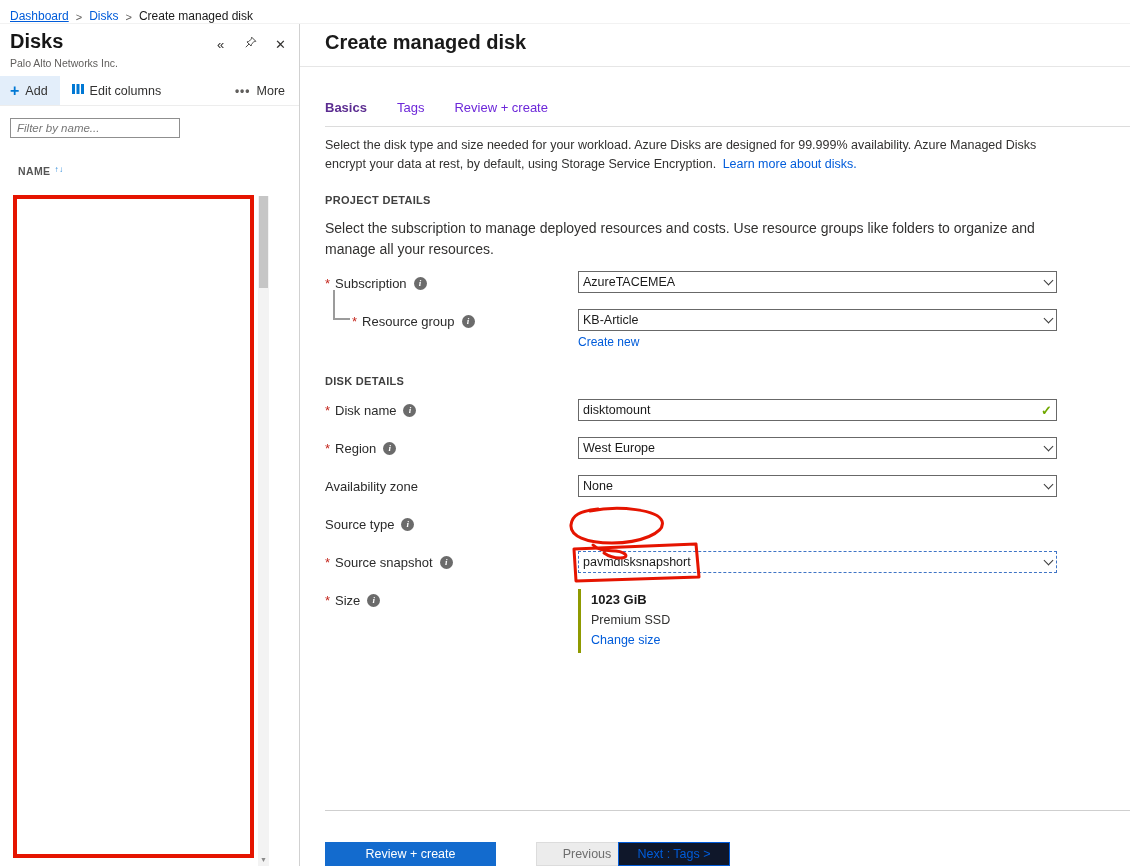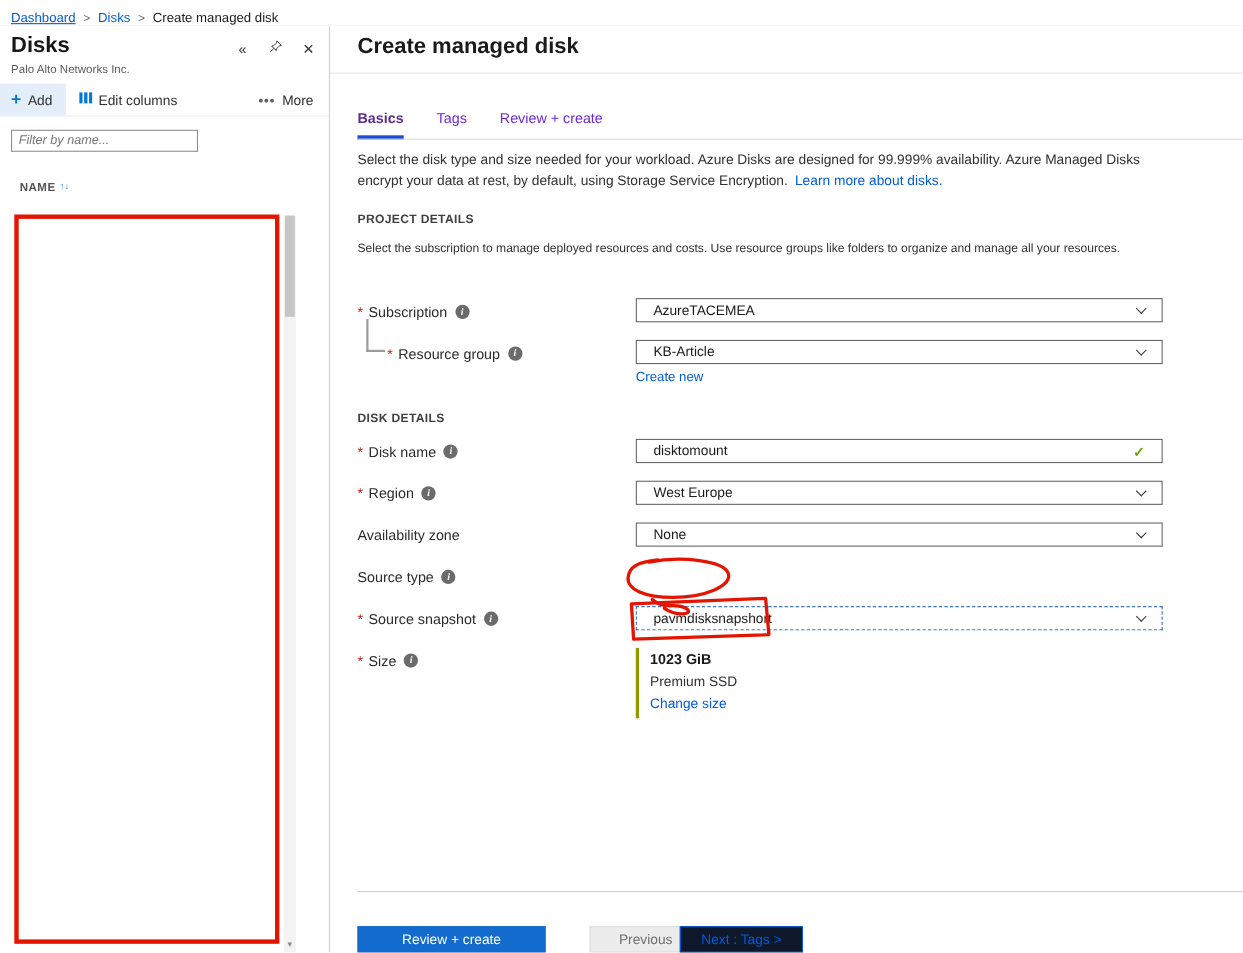--- a/index.html
+++ b/index.html
@@ -34,34 +34,34 @@
   #sb-thumb{position:absolute;left:1px;top:0;width:9px;height:92px;background:#c6c6c6;cursor:pointer}
   #sb-down{position:absolute;left:0;bottom:0;width:11px;height:12px;font-size:7px;color:#8a8a8a;text-align:center;line-height:12px;cursor:pointer}
 
   
   #main{position:absolute;left:300px;top:24px;width:830px;height:842px;background:#fff}
   #main-title{position:absolute;left:25px;top:7px;font-size:20px;font-weight:600;color:#1a1a1a}
   .hline{position:absolute;height:1px;background:#e6e6e6}
   #hdr-line{left:0;top:42px;width:830px}
   #tabs{position:absolute;left:25px;top:76px;display:flex;gap:30px;height:27px}
   .tab{font-size:13px;color:#6d28d9;cursor:pointer;padding-bottom:9px}
-  .tab.active{color:#5c2d91;font-weight:600;border-bottom:4px solid #1d4ed8}
+  .tab.active{color:#5c2d91;font-weight:600;border-bottom:1px solid #1d4ed8}
   #tabs-line{left:25px;top:102px;width:805px;background:#dcdcdc}
   #intro{position:absolute;left:25px;top:112px;width:740px;font-size:12.5px;line-height:1.55;color:#323130}
   #intro .link{margin-left:3px}
   .sec-hdr{position:absolute;left:25px;font-size:11px;font-weight:700;color:#404040;letter-spacing:.3px}
   #proj-hdr{top:170px}
-  #proj-desc{position:absolute;left:25px;top:194px;width:735px;font-size:11px;line-height:1.5;color:#323130}
+  #proj-desc{position:absolute;left:25px;top:194px;width:735px;font-size:14px;line-height:1.5;color:#323130}
   #disk-hdr{top:351px}
 
   .flabel{position:absolute;left:25px;font-size:13px;color:#2b2b2b;display:flex;align-items:center;height:16px}
   .req{color:#c4261d;margin-right:5px}
   .info{display:inline-flex;width:13px;height:13px;border-radius:50%;background:#6b6b6b;color:#fff;font-size:9px;align-items:center;justify-content:center;margin-left:7px;font-family:"Liberation Serif",serif;font-style:italic;font-weight:700;cursor:pointer;flex:none}
 
-  .control{position:absolute;left:278px;width:479px;height:22px;border:1px solid #686868;background:#fff;display:flex;align-items:center;padding:0 15px;font-size:12.5px;color:#1a1a1a;cursor:pointer}
+  .control{position:absolute;left:278px;width:479px;height:22px;border:1px solid #686868;background:#fff;display:flex;align-items:center;padding:0 4px;font-size:12.5px;color:#1a1a1a;cursor:pointer}
   .chev{width:7px;height:7px;border-right:1.5px solid #3b3b3b;border-bottom:1.5px solid #3b3b3b;transform:rotate(45deg);margin-left:auto;margin-top:-4px;flex:none}
   .txt{border:none;outline:none;flex:1;height:100%;font-size:12.5px;font-family:"Liberation Sans",sans-serif;color:#1a1a1a;background:transparent}
   .check{margin-left:auto;color:#70a800;font-weight:700;font-size:13px}
 
   .f-sub{top:251px}.c-sub{top:247px}
   #connector{position:absolute;left:33px;top:266px;width:17px;height:30px;border-left:2px solid #9b9b9b;border-bottom:2px solid #9b9b9b}
   .f-rg{top:289px;left:52px}.c-rg{top:285px}
   #create-new{position:absolute;left:278px;top:311px;font-size:12px}
   .f-dn{top:378px}.c-dn{top:375px;cursor:text}
   .f-region{top:416px}.c-region{top:413px}

